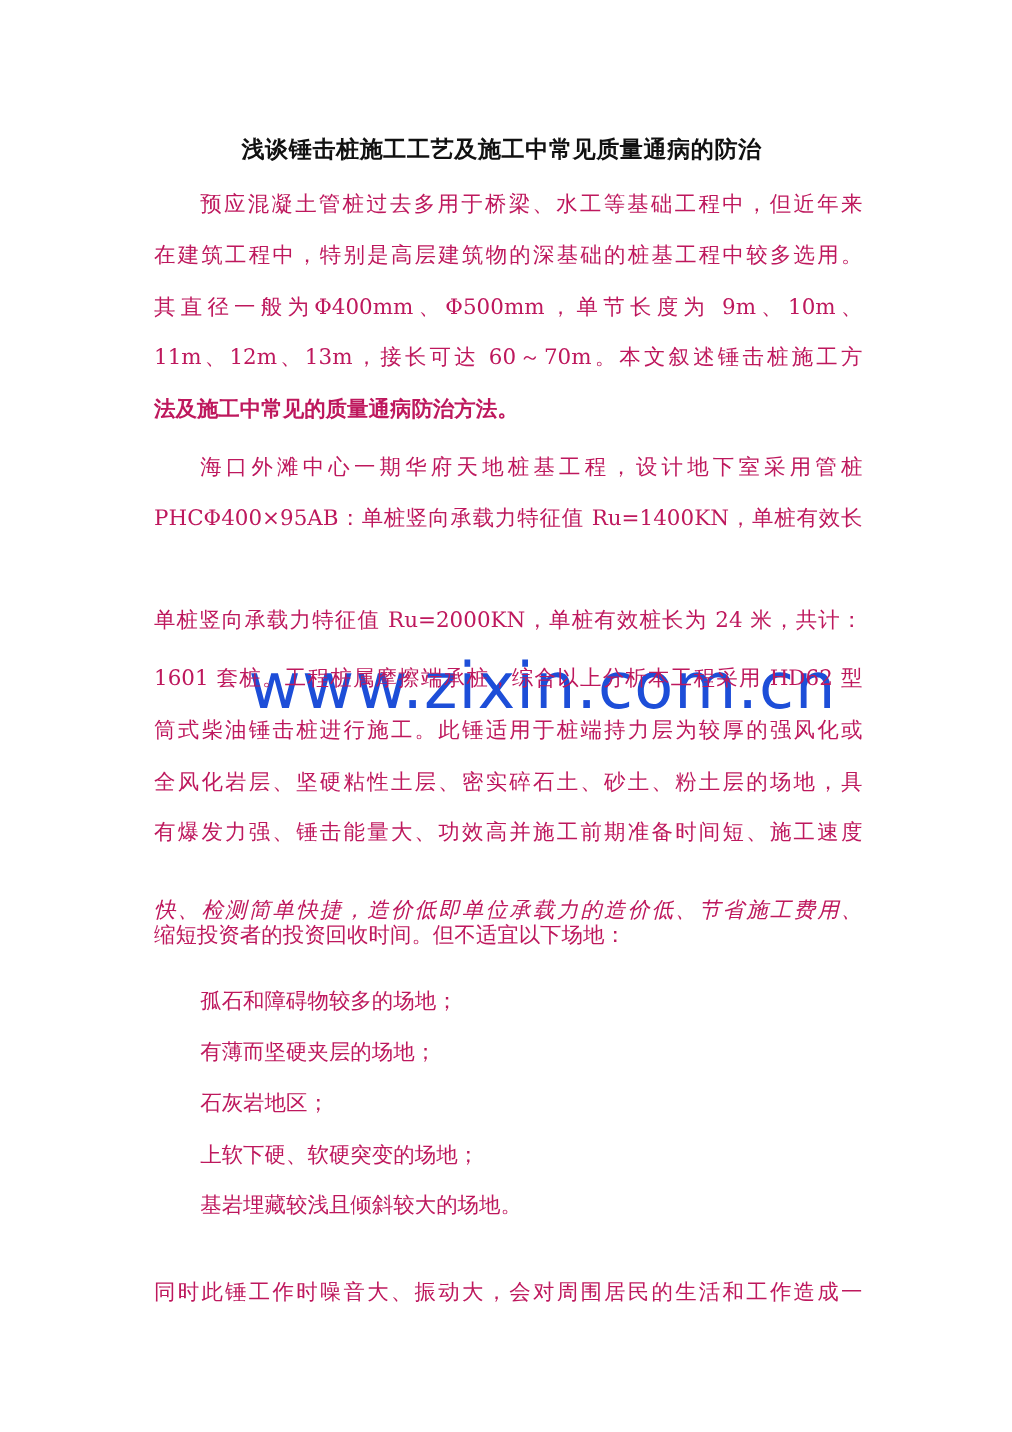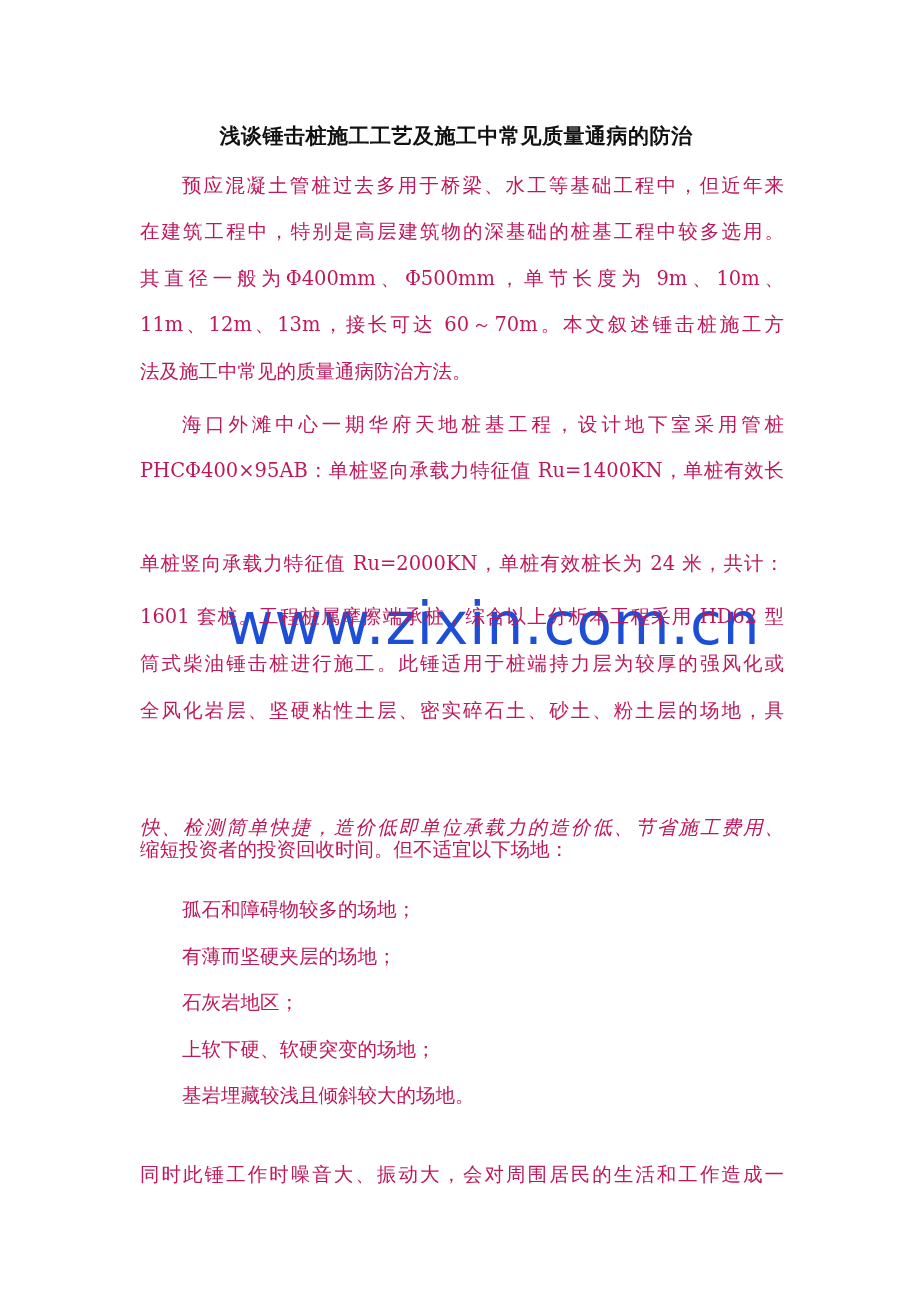--- a/index.html
+++ b/index.html
@@ -69,28 +69,29 @@
 <div class="page">
 
   <div class="watermark">www.zixin.com.cn</div>
 
   <div class="title">浅谈锤击桩施工工艺及施工中常见质量通病的防治</div>
 
   <div class="line indent" style="top:172px;">预应混凝土管桩过去多用于桥梁、水工等基础工程中，但近年来</div>
   <div class="line" style="top:218px;">在建筑工程中，特别是高层建筑物的深基础的桩基工程中较多选用。</div>
   <div class="line" style="top:265px;">其直径一般为Φ400mm、Φ500mm，单节长度为 9m、10m、</div>
   <div class="line" style="top:311px;">11m、12m、13m，接长可达 60～70m。本文叙述锤击桩施工方</div>
-  <div class="line last" style="top:358px;">法及施工中常见的质量通病防治方法。</div>
+  <div class="line last" style="top:358px;font-weight:bold;">法及施工中常见的质量通病防治方法。</div>
 
   <div class="line indent" style="top:411px;">海口外滩中心一期华府天地桩基工程，设计地下室采用管桩</div>
   <div class="line" style="top:457px;">PHCΦ400×95AB：单桩竖向承载力特征值 Ru=1400KN，单桩有效长</div>
   <div class="line" style="top:550px;">单桩竖向承载力特征值 Ru=2000KN，单桩有效桩长为 24 米，共计：</div>
   <div class="line" style="top:603px;">1601 套桩。工程桩属摩擦端承桩，综合以上分析本工程采用 HD62 型</div>
   <div class="line" style="top:650px;">筒式柴油锤击桩进行施工。此锤适用于桩端持力层为较厚的强风化或</div>
   <div class="line" style="top:697px;">全风化岩层、坚硬粘性土层、密实碎石土、砂土、粉土层的场地，具</div>
+  <div class="line" style="top:743px;">有爆发力强、锤击能量大、功效高并施工前期准备时间短、施工速度</div>
   <div class="line" style="top:814px;font-style:italic;">快、检测简单快捷，造价低即单位承载力的造价低、节省施工费用、</div>
   <div class="line last" style="top:836px;">缩短投资者的投资回收时间。但不适宜以下场地：</div>
 
   <div class="line item" style="top:896px;">孤石和障碍物较多的场地；</div>
   <div class="line item" style="top:943px;">有薄而坚硬夹层的场地；</div>
   <div class="line item" style="top:989px;">石灰岩地区；</div>
   <div class="line item" style="top:1036px;">上软下硬、软硬突变的场地；</div>
   <div class="line item" style="top:1082px;">基岩埋藏较浅且倾斜较大的场地。</div>
 
   <div class="line" style="top:1129px;margin-top:32px;">同时此锤工作时噪音大、振动大，会对周围居民的生活和工作造成一</div>

